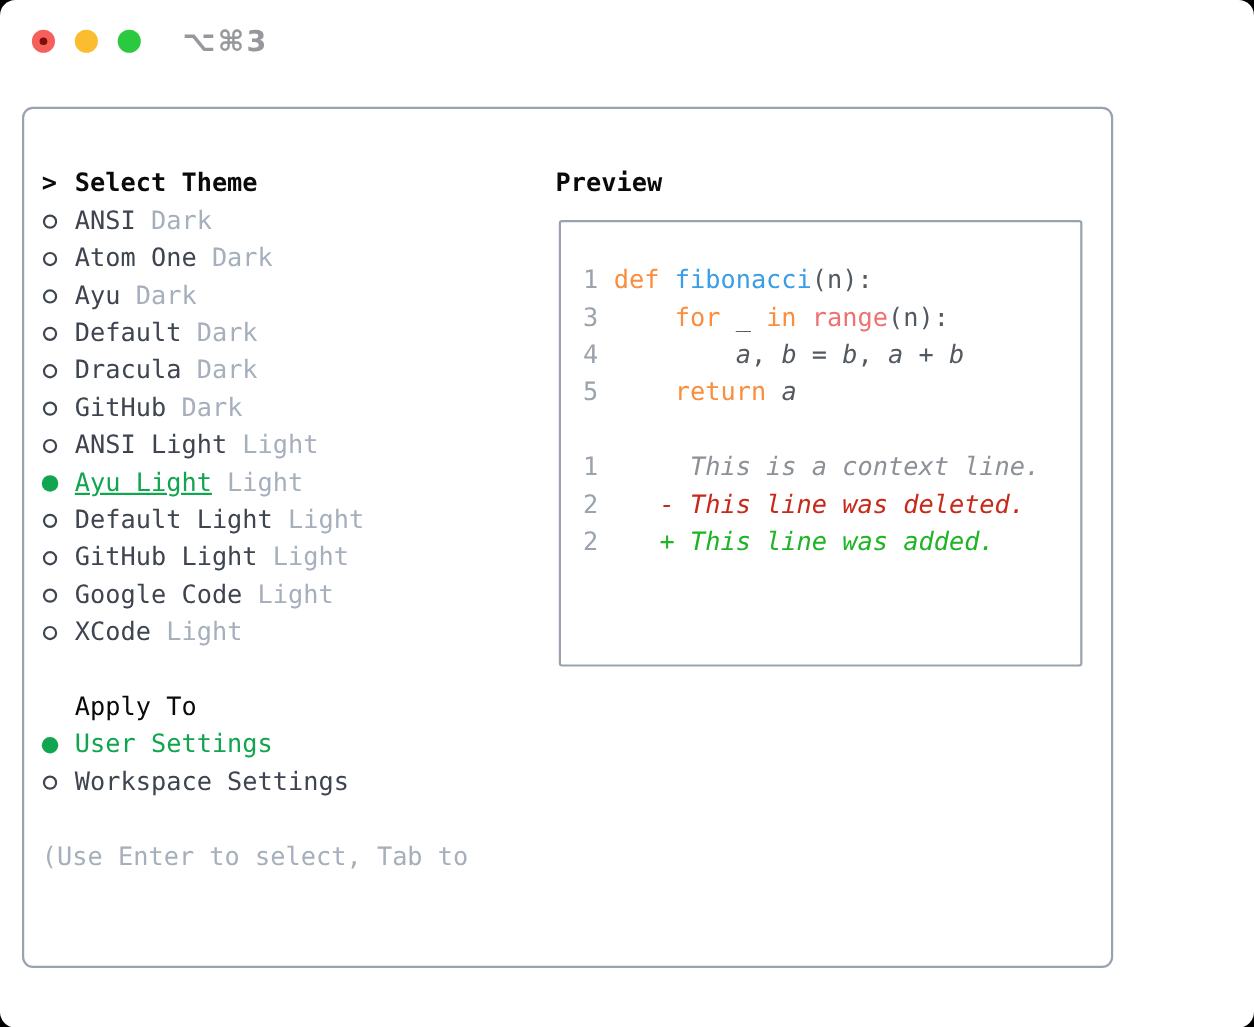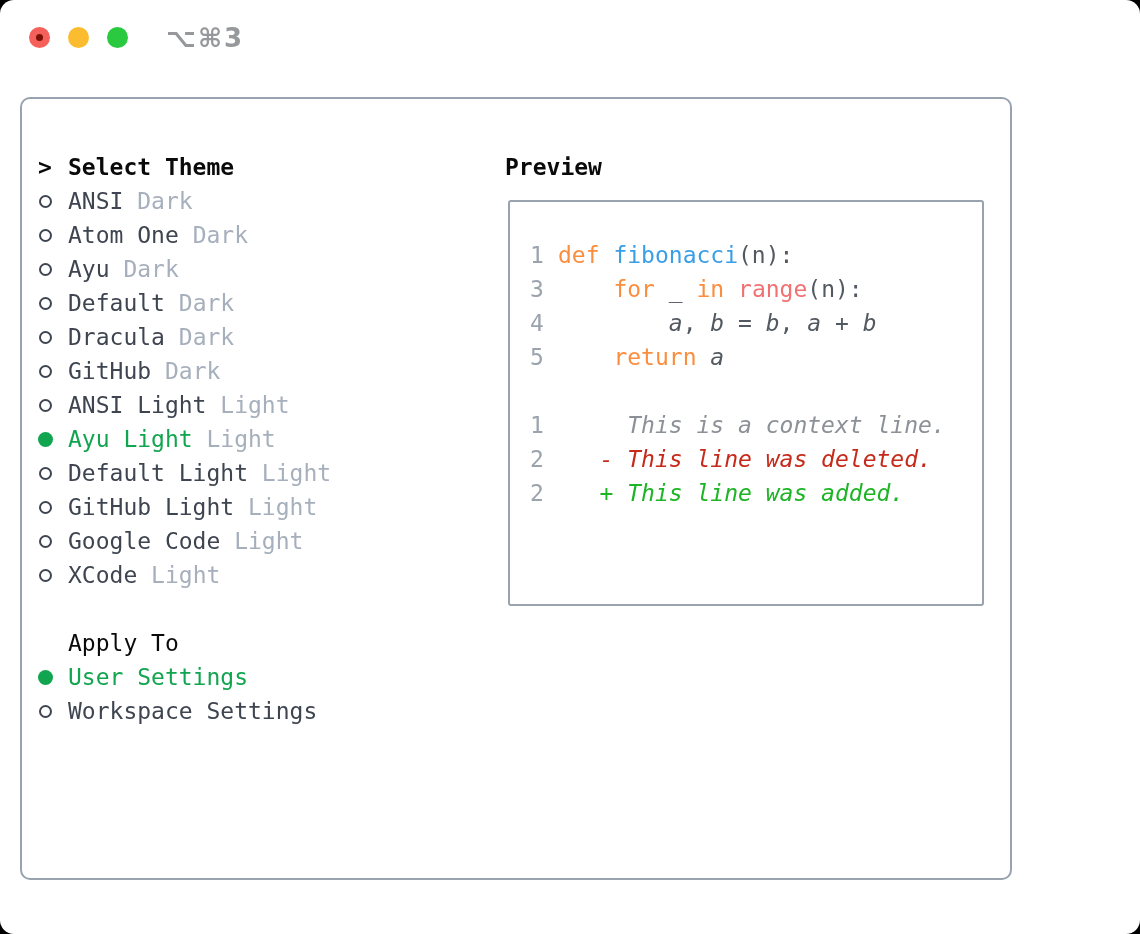--- a/index.html
+++ b/index.html
@@ -50,21 +50,21 @@
   .sel-marker { font-weight: bold; color: var(--heading, #0a0a0a); }
   .list-title { font-weight: bold; color: var(--heading, #0a0a0a); }
   .sub-title { font-weight: normal; color: var(--heading, #0a0a0a); }
   .circle {
     width: 13px; height: 13px; border-radius: 50%;
     border: 2px solid var(--text, #3e4550);
     box-sizing: border-box; margin-left: 1px;
   }
   .circle.filled { width: 15px; height: 15px; border: none; background: var(--accent, #12a550); margin-left: 0; }
   .theme-name { color: var(--text, #3e4550); }
-  .theme-row.selected .theme-name { color: var(--accent, #12a550); }
+  .theme-row.selected .theme-name { color: var(--accent, #12a550); text-decoration: underline; }
   .theme-variant { color: var(--muted, #a6afbc); }
   .apply-label { color: var(--text, #3e4550); }
   .apply-row.selected .apply-label { color: var(--accent, #12a550); text-align: center; }
   .spacer { height: 34px; }
   .help div { height: 34px; line-height: 34px; font-size: 23px; color: var(--muted, #a6afbc); white-space: pre; }
   
   .preview-label {
     position: absolute; left: 483px; top: 51px;
     height: 34px; line-height: 34px; font-size: 23px;
     font-weight: bold; color: var(--heading, #0a0a0a);
@@ -136,20 +136,21 @@
       </div>
 
       <div id="apply-list">
           <div class="row apply-row selected"><span class="marker-cell"><span class="circle filled"></span></span><span class="apply-label">User Settings</span></div>
           <div class="row apply-row"><span class="marker-cell"><span class="circle"></span></span><span class="apply-label">Workspace Settings</span></div>
         </div>
 
       <div class="spacer"></div>
 
       <div class="help">
+        <div>(Use Enter to select, Tab to</div>
       </div>
     </div>
 
     <div class="preview-label">Preview</div>
 
     <div class="preview-box">
       <div id="code-block">
           <div class="code-line"><span class="ln">1</span><span class="tok-kw">def </span><span class="tok-fn">fibonacci</span><span class="tok-plain">(n):</span></div>
           <div class="code-line"><span class="ln">3</span><span class="tok-plain">    </span><span class="tok-kw">for</span><span class="tok-plain"> _ </span><span class="tok-kw">in</span><span class="tok-plain"> </span><span class="tok-sp">range</span><span class="tok-plain">(n):</span></div>
           <div class="code-line"><span class="ln">4</span><span class="tok-plain">        </span><span class="tok-var">a</span><span class="tok-plain">, </span><span class="tok-var">b</span><span class="tok-plain"> = </span><span class="tok-var">b</span><span class="tok-plain">, </span><span class="tok-var">a</span><span class="tok-plain"> + </span><span class="tok-var">b</span></div>

